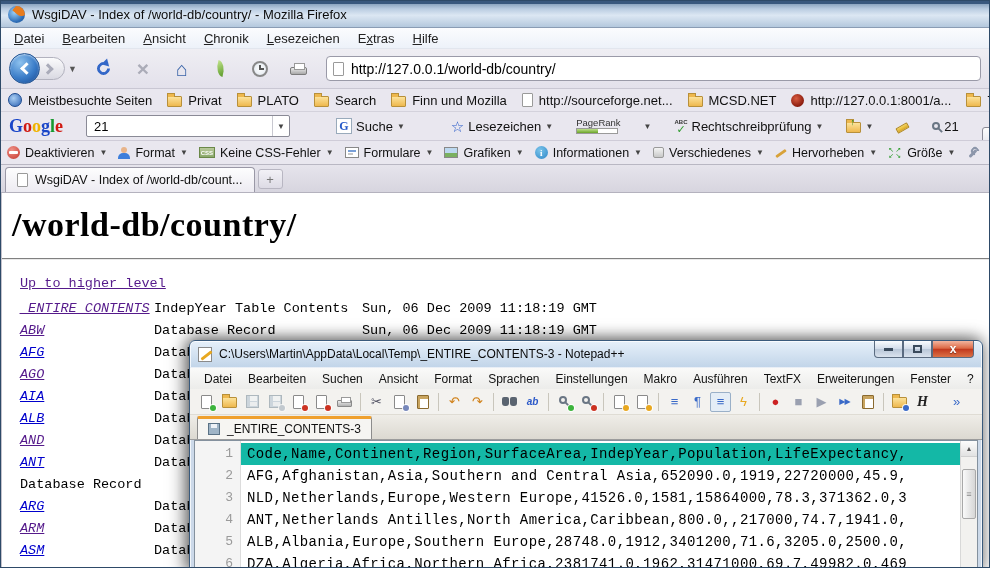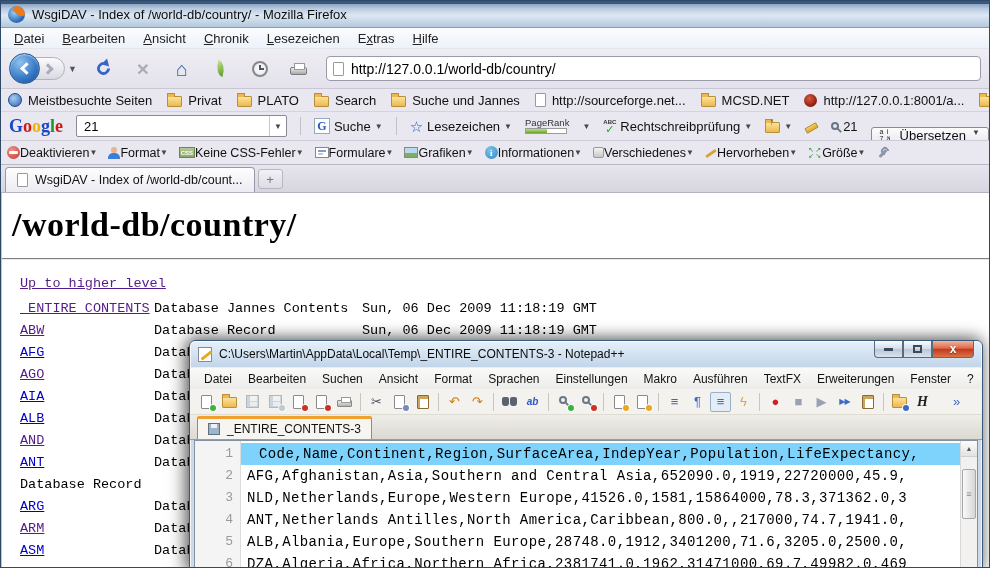--- a/index.html
+++ b/index.html
@@ -58,21 +58,21 @@
     font-size:13px;color:#111;white-space:nowrap;overflow:hidden;}
   .bm-item{display:flex;align-items:center;gap:6px;}
   .bmi{flex:0 0 auto;}
   .most-visited-icon{width:14px;height:14px;border-radius:50%;background:radial-gradient(circle at 38% 35%,#a8cdf2,#2b62b4);border:1px solid #1c4a90;}
   .folder-icon{width:15px;height:11px;background:linear-gradient(#fce29a,#eeb84e);border:1px solid #b8903a;border-radius:1px;position:relative;margin-top:2px;}
   .folder-icon::before{content:"";position:absolute;left:-1px;top:-4px;width:6px;height:3px;background:#eeb84e;border:1px solid #b8903a;border-bottom:none;}
   .page-icon{width:11px;height:14px;background:#fff;border:1px solid #9a9a9a;border-radius:1px;}
   .globe-icon{width:13px;height:13px;border-radius:50%;background:radial-gradient(circle at 40% 35%,#d85b40,#8a1c0e 70%,#5a0e06);}
 
   .ff-googlebar{position:absolute;top:111px;height:29px;left:0;right:0;background:#e9e7ef;
-    border-bottom:1px solid #cfccd8;display:flex;align-items:center;padding-left:8px;gap:13px;
+    border-bottom:1px solid #cfccd8;display:flex;align-items:center;padding-left:8px;gap:23px;
     font-size:13px;color:#111;white-space:nowrap;overflow:hidden;}
   .google-logo{font-family:"Liberation Serif",serif;font-weight:bold;font-size:18px;line-height:1;}
   .g-search{width:228px;height:22px;border:1px solid #8a8a96;background:#fff;border-radius:2px;display:flex;align-items:center;padding:0 0 0 5px;}
   .g-search input{border:none;outline:none;flex:1;font-size:13px;font-family:"Liberation Sans",sans-serif;background:transparent;}
   .g-search .dd{width:17px;height:100%;border-left:1px solid #c8c8d0;display:flex;align-items:center;justify-content:center;font-size:8px;color:#444;}
   .gt-sep{width:1px;height:18px;background:#c2c0cc;}
   .gt-item{display:flex;align-items:center;gap:4px;}
   .gt-caret{font-size:8px;color:#444;}
   .g-icon{width:16px;height:16px;border:1px solid #9ab;background:#fff;display:flex;align-items:center;justify-content:center;
     font-family:"Liberation Serif",serif;font-weight:bold;font-size:12px;color:#2558c8;}
@@ -89,21 +89,21 @@
   .icon-highlighter{width:13px;height:6px;background:linear-gradient(#f6d65a,#d8a420);border:1px solid #b08618;transform:rotate(-30deg);border-radius:1px;margin-top:3px;}
   .icon-mag-s{width:8px;height:8px;border:2px solid #6a7684;border-radius:50%;position:relative;}
   .icon-mag-s::after{content:"";position:absolute;width:6px;height:2px;background:#6a7684;transform:rotate(45deg);right:-5px;bottom:-3px;}
   .translate-btn{display:flex;align-items:flex-start;gap:6px;border:1px solid #8a8a96;border-radius:3px;
     background:linear-gradient(#fdfdfd,#e0e0ea);padding:0 8px;height:23px;margin-top:24px;}
   .tr-grid{display:grid;grid-template-columns:7px 7px;font-size:7px;line-height:7px;color:#222;}
 
   .ff-devbar{position:absolute;top:140px;height:24px;left:0;right:0;background:#e9e7ef;
     border-bottom:1px solid #b9b7c3;display:flex;align-items:center;padding-left:6px;gap:11px;
     font-size:12.5px;color:#111;white-space:nowrap;overflow:hidden;}
-  .dev-item{display:flex;align-items:center;flex:0 0 auto;}
+  .dev-item{display:flex;align-items:center;gap:5px;flex:0 0 auto;}
   .disable-icon{width:13px;height:13px;border-radius:50%;background:radial-gradient(circle at 38% 32%,#f0938a,#c4352a);position:relative;}
   .disable-icon::after{content:"";position:absolute;left:2px;right:2px;top:5px;height:3px;background:#fff;border-radius:1px;}
   .cookies-icon{width:12px;height:12px;position:relative;}
   .cookies-icon::before{content:"";position:absolute;left:3px;top:0;width:6px;height:6px;border-radius:50%;background:#e8b48a;}
   .cookies-icon::after{content:"";position:absolute;left:0;bottom:0;width:12px;height:6px;border-radius:5px 5px 0 0;background:#3d7edb;}
   .css-icon{width:16px;height:11px;background:linear-gradient(#b8c89a,#8aa86a);border:1px solid #6a8848;color:#fff;
     font-size:6px;font-weight:bold;display:flex;align-items:center;justify-content:center;}
   .forms-icon{width:14px;height:11px;background:#fff;border:1px solid #888;position:relative;}
   .forms-icon::before{content:"";position:absolute;left:2px;top:2px;right:2px;height:2px;background:#7aa0d8;}
   .forms-icon::after{content:"";position:absolute;left:2px;bottom:2px;width:5px;height:2px;background:#c8c8c8;}
@@ -125,21 +125,21 @@
     border-radius:4px 4px 0 0;font-size:12.5px;color:#111;}
   .newtab{width:25px;height:20px;margin:0 0 3px 3px;border:1px solid #b8b6c2;border-radius:3px;
     background:linear-gradient(#f2f1f6,#dddbe5);display:flex;align-items:center;justify-content:center;color:#777;font-size:13px;line-height:1;}
 
   .ff-content{position:absolute;top:192px;left:0;right:0;bottom:0;background:#fff;overflow:hidden;border-left:1px solid #c4c2cc;}
   .page-title{margin:13px 0 0 10px;font-family:"Liberation Serif",serif;font-size:34px;font-weight:bold;color:#000;letter-spacing:.5px;}
   .rule{margin-top:14px;height:2px;border:none;border-top:1px solid #808080;border-bottom:1px solid #e9e9e9;}
   .listing{margin:13px 0 0 18px;font-family:"Liberation Mono",monospace;font-size:13.5px;line-height:22px;color:#000;}
   .up-link{color:#551a8b;text-decoration:underline;display:inline-block;margin-bottom:3px;}
   .ls-row{height:22px;display:flex;white-space:pre;}
-  .ls-code{width:134px;color:#0000cc;text-decoration:underline;flex:0 0 134px;}
+  .ls-code{width:134px;color:#0000cc;text-decoration:underline;flex:0 0 134px;font-style:italic;}
   .ls-code.v{color:#551a8b;}
   .ls-type{width:208px;flex:0 0 208px;}
 
   
   .npp{position:absolute;left:188px;top:339px;width:794px;height:232px;
     border:1px solid #3a5a7c;border-radius:6px 6px 0 0;
     background:linear-gradient(#e6f0fa,#c2d5e9 26px,#ccd9e9 27px,#ccd9e9 100%);
     box-shadow:-4px 0 18px rgba(0,0,0,.5),0 -2px 14px rgba(0,0,0,.35),inset 0 0 0 1px rgba(255,255,255,.75);}
   .npp-titlebar{height:26px;display:flex;align-items:center;padding:0 8px;gap:7px;position:relative;}
   .npp-app-icon{width:14px;height:15px;background:#fff;border:1px solid #8a8a8a;position:relative;flex:0 0 14px;}
@@ -193,21 +193,21 @@
   .tab-floppy{width:12px;height:12px;background:#9fb4c6;border:1px solid #5b7285;position:relative;}
   .tab-floppy::before{content:"";position:absolute;left:2px;top:0;width:6px;height:4px;background:#eef2f6;}
 
   .npp-editor{position:absolute;left:4px;right:4px;top:99px;bottom:0;border:1px solid #84919e;background:#fff;display:flex;overflow:hidden;}
   .gutter{width:46px;background:#f4f4f4;border-right:1px solid #dcdcdc;flex:0 0 46px;
     font-family:"Liberation Mono",monospace;font-size:13px;color:#9a9a9a;text-align:right;padding:2px 7px 0 0;line-height:22px;}
   .gutter div{height:22px;}
   .codearea{flex:1;position:relative;padding:2px 0 0 6px;font-family:"Liberation Mono",monospace;
     font-size:14px;letter-spacing:.4px;line-height:22px;white-space:pre;overflow:hidden;color:#000;}
   .cl{height:22px;}
-  .cl.hl{background:#7dd3fc;margin-left:-6px;padding-left:18px;}
+  .cl.hl{background:#14b8a6;margin-left:-6px;padding-left:6px;}
   .vscroll{width:17px;flex:0 0 17px;background:#f2f1ef;border-left:1px solid #d8d8d8;position:relative;}
   .vs-up{height:16px;border-bottom:1px solid #d0d0d0;background:linear-gradient(#fcfcfc,#e2e2e2);
     display:flex;align-items:center;justify-content:center;font-size:7px;color:#555;}
   .vs-thumb{position:absolute;left:1px;right:1px;top:28px;height:50px;background:linear-gradient(90deg,#fafafa,#d6d6d6);
     border:1px solid #a8a8a8;border-radius:2px;display:flex;align-items:center;justify-content:center;font-size:9px;color:#8a8a8a;}
 </style>
 </head>
 <body>
 
 <div class="screen">
@@ -271,21 +271,21 @@
       <span class="bm-item">
         <span class="bmi folder-icon"></span>
         <span class="bm-label">PLATO</span>
       </span>
       <span class="bm-item">
         <span class="bmi folder-icon"></span>
         <span class="bm-label">Search</span>
       </span>
       <span class="bm-item">
         <span class="bmi folder-icon"></span>
-        <span class="bm-label">Suche und Jannes</span>
+        <span class="bm-label">Finn und Mozilla</span>
       </span>
       <span class="bm-item">
         <span class="bmi page-icon"></span>
         <span class="bm-label">http://sourceforge.net...</span>
       </span>
       <span class="bm-item">
         <span class="bmi folder-icon"></span>
         <span class="bm-label">MCSD.NET</span>
       </span>
       <span class="bm-item">
@@ -416,21 +416,21 @@
     </span>
     <span class="newtab">+</span>
   </div>
 
   <div class="ff-content">
     <h1 class="page-title">/world-db/country/</h1>
     <hr class="rule">
     <div class="listing">
       <a class="up-link">Up to higher level</a>
       <div id="ls-rows">
-          <div class="ls-row"><a class="ls-code v">_ENTIRE_CONTENTS</a><span class="ls-type">Database Jannes Contents</span><span class="ls-date">Sun, 06 Dec 2009 11:18:19 GMT</span></div>
+          <div class="ls-row"><a class="ls-code v">_ENTIRE_CONTENTS</a><span class="ls-type">IndepYear Table Contents</span><span class="ls-date">Sun, 06 Dec 2009 11:18:19 GMT</span></div>
           <div class="ls-row"><a class="ls-code v">ABW</a><span class="ls-type">Database Record</span><span class="ls-date">Sun, 06 Dec 2009 11:18:19 GMT</span></div>
           <div class="ls-row"><a class="ls-code">AFG</a><span class="ls-type">Database Record</span><span class="ls-date">Sun, 06 Dec 2009 11:18:19 GMT</span></div>
           <div class="ls-row"><a class="ls-code v">AGO</a><span class="ls-type">Database Record</span><span class="ls-date">Sun, 06 Dec 2009 11:18:19 GMT</span></div>
           <div class="ls-row"><a class="ls-code">AIA</a><span class="ls-type">Database Record</span><span class="ls-date">Sun, 06 Dec 2009 11:18:19 GMT</span></div>
           <div class="ls-row"><a class="ls-code">ALB</a><span class="ls-type">Database Record</span><span class="ls-date">Sun, 06 Dec 2009 11:18:19 GMT</span></div>
           <div class="ls-row"><a class="ls-code v">AND</a><span class="ls-type">Database Record</span><span class="ls-date">Sun, 06 Dec 2009 11:18:19 GMT</span></div>
           <div class="ls-row"><a class="ls-code">ANT</a><span class="ls-type">Database Record</span><span class="ls-date">Sun, 06 Dec 2009 11:18:19 GMT</span></div>
           <div class="ls-row"><span class="ls-type">Database Record</span><span class="ls-date">Sun, 06 Dec 2009 11:18:19 GMT</span></div>
           <div class="ls-row"><a class="ls-code">ARG</a><span class="ls-type">Database Record</span><span class="ls-date">Sun, 06 Dec 2009 11:18:19 GMT</span></div>
           <div class="ls-row"><a class="ls-code v">ARM</a><span class="ls-type">Database Record</span><span class="ls-date">Sun, 06 Dec 2009 11:18:19 GMT</span></div>

